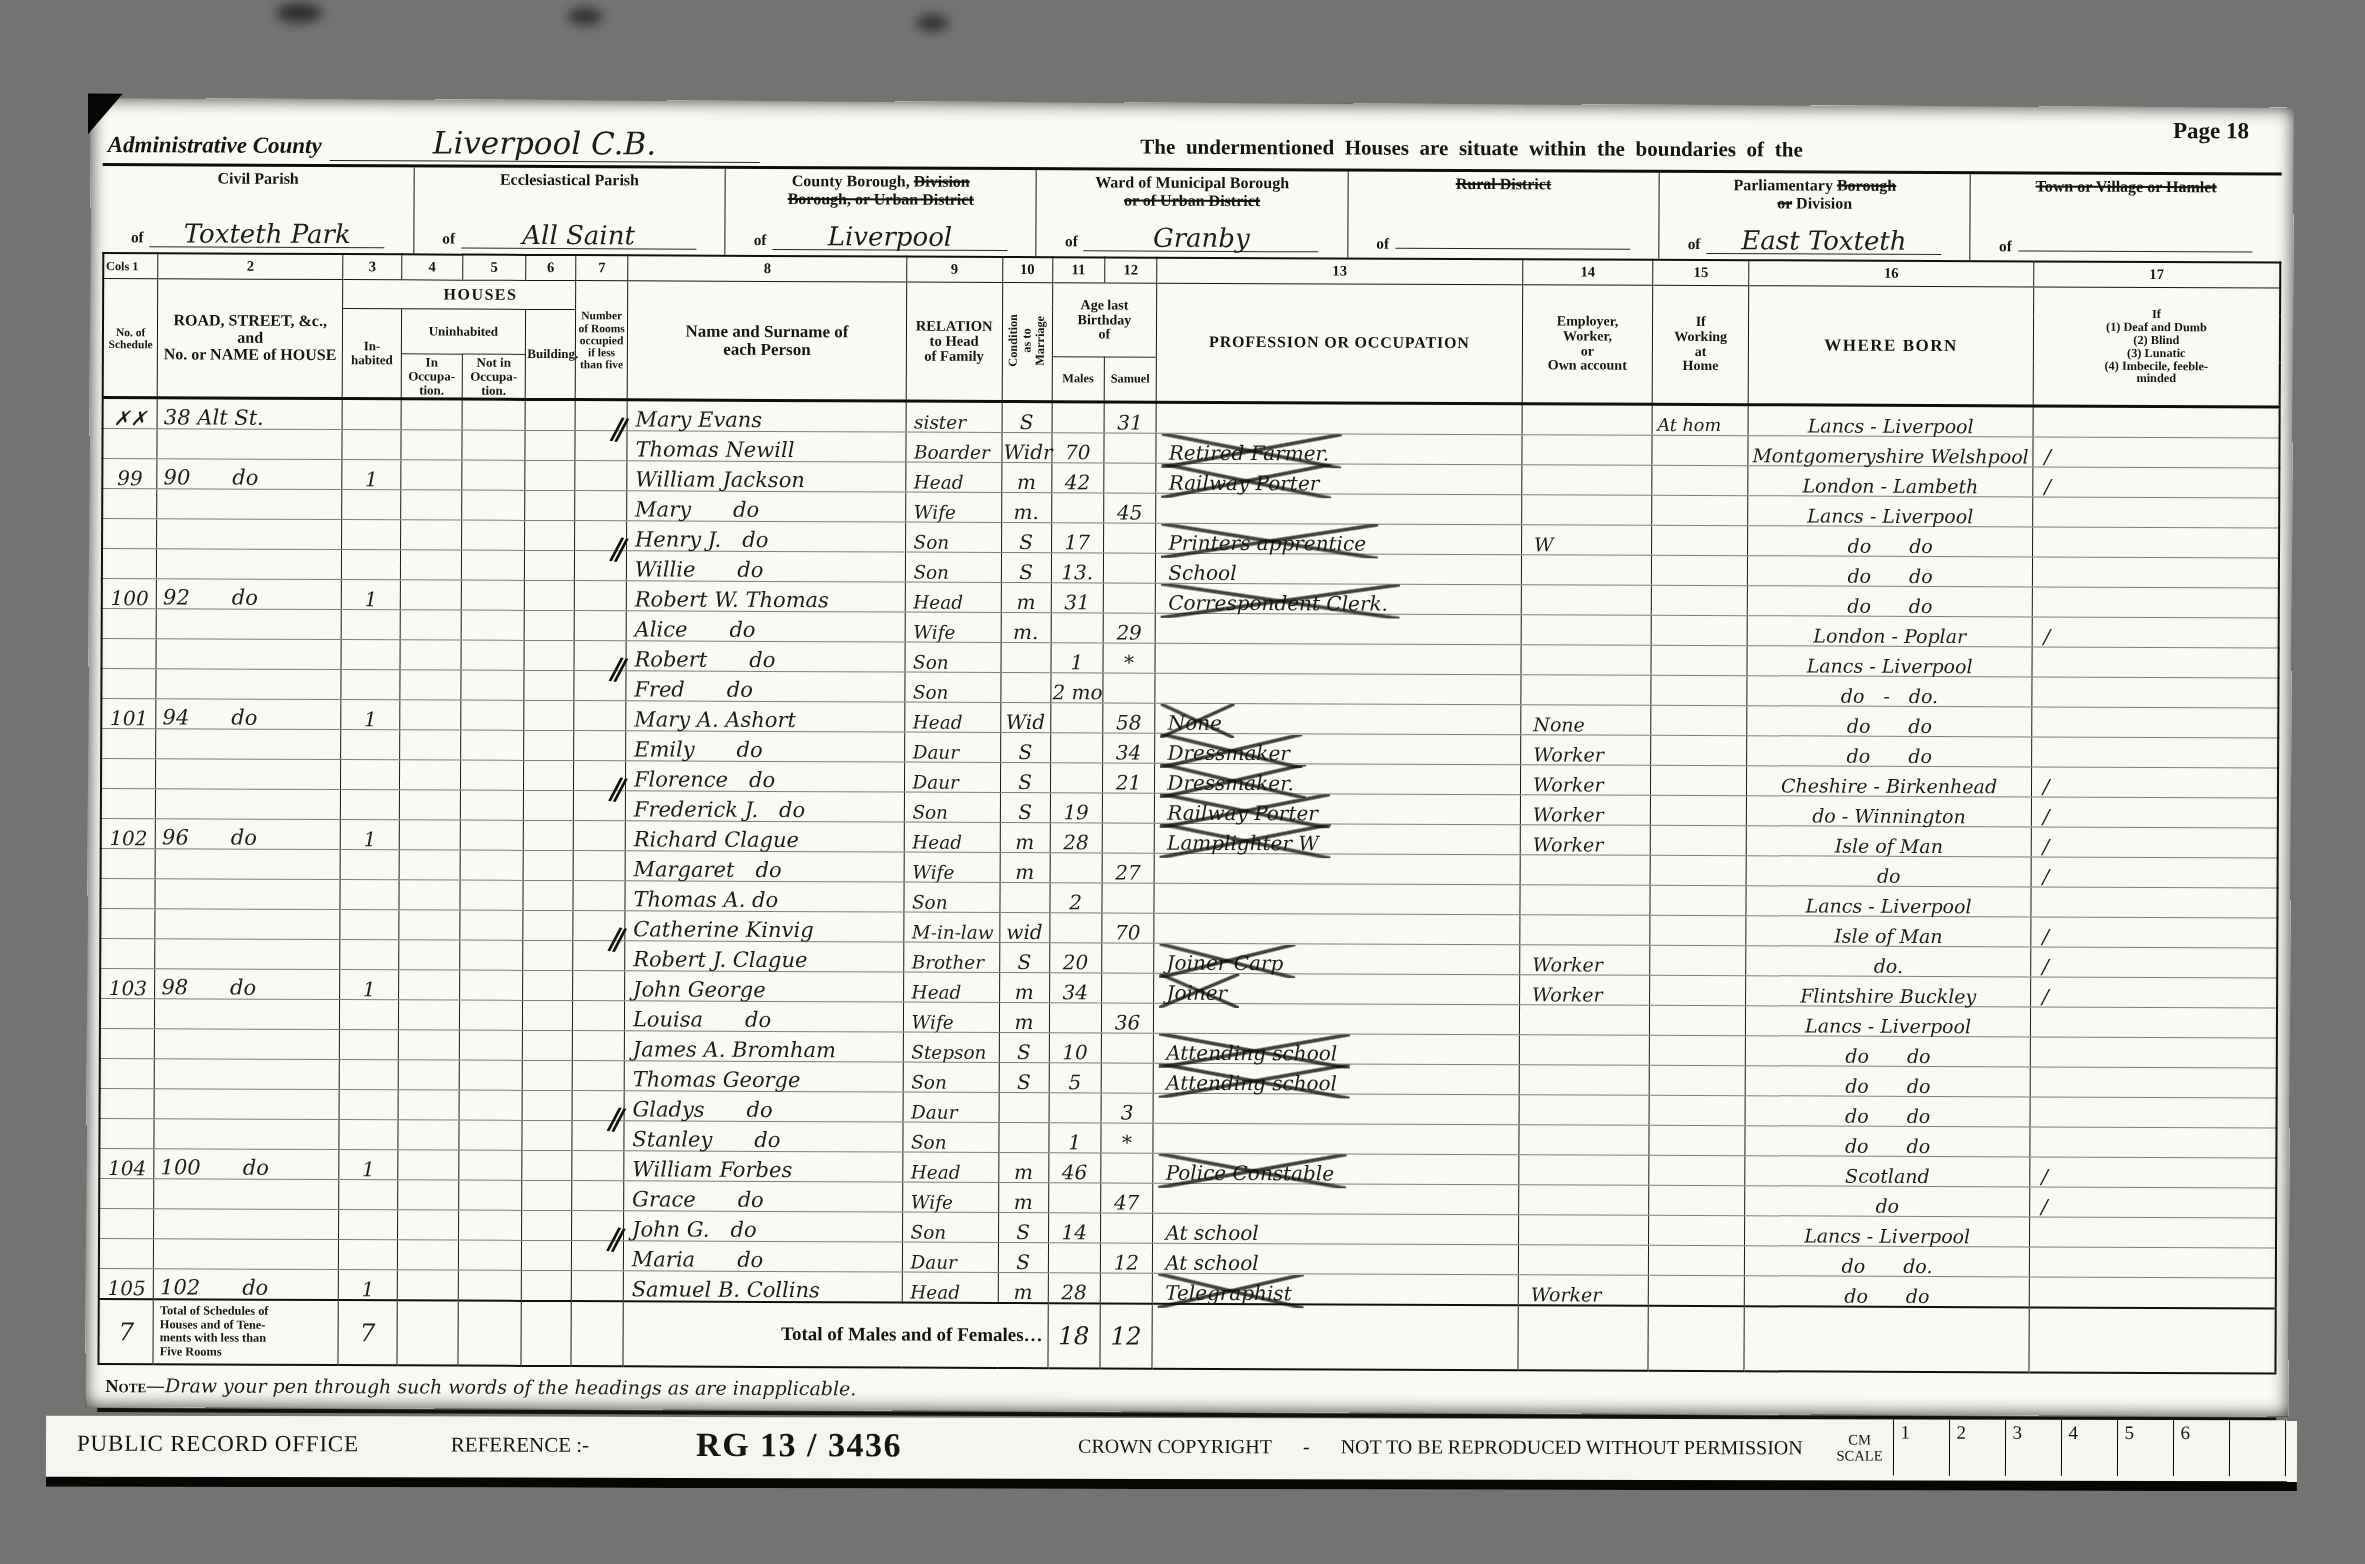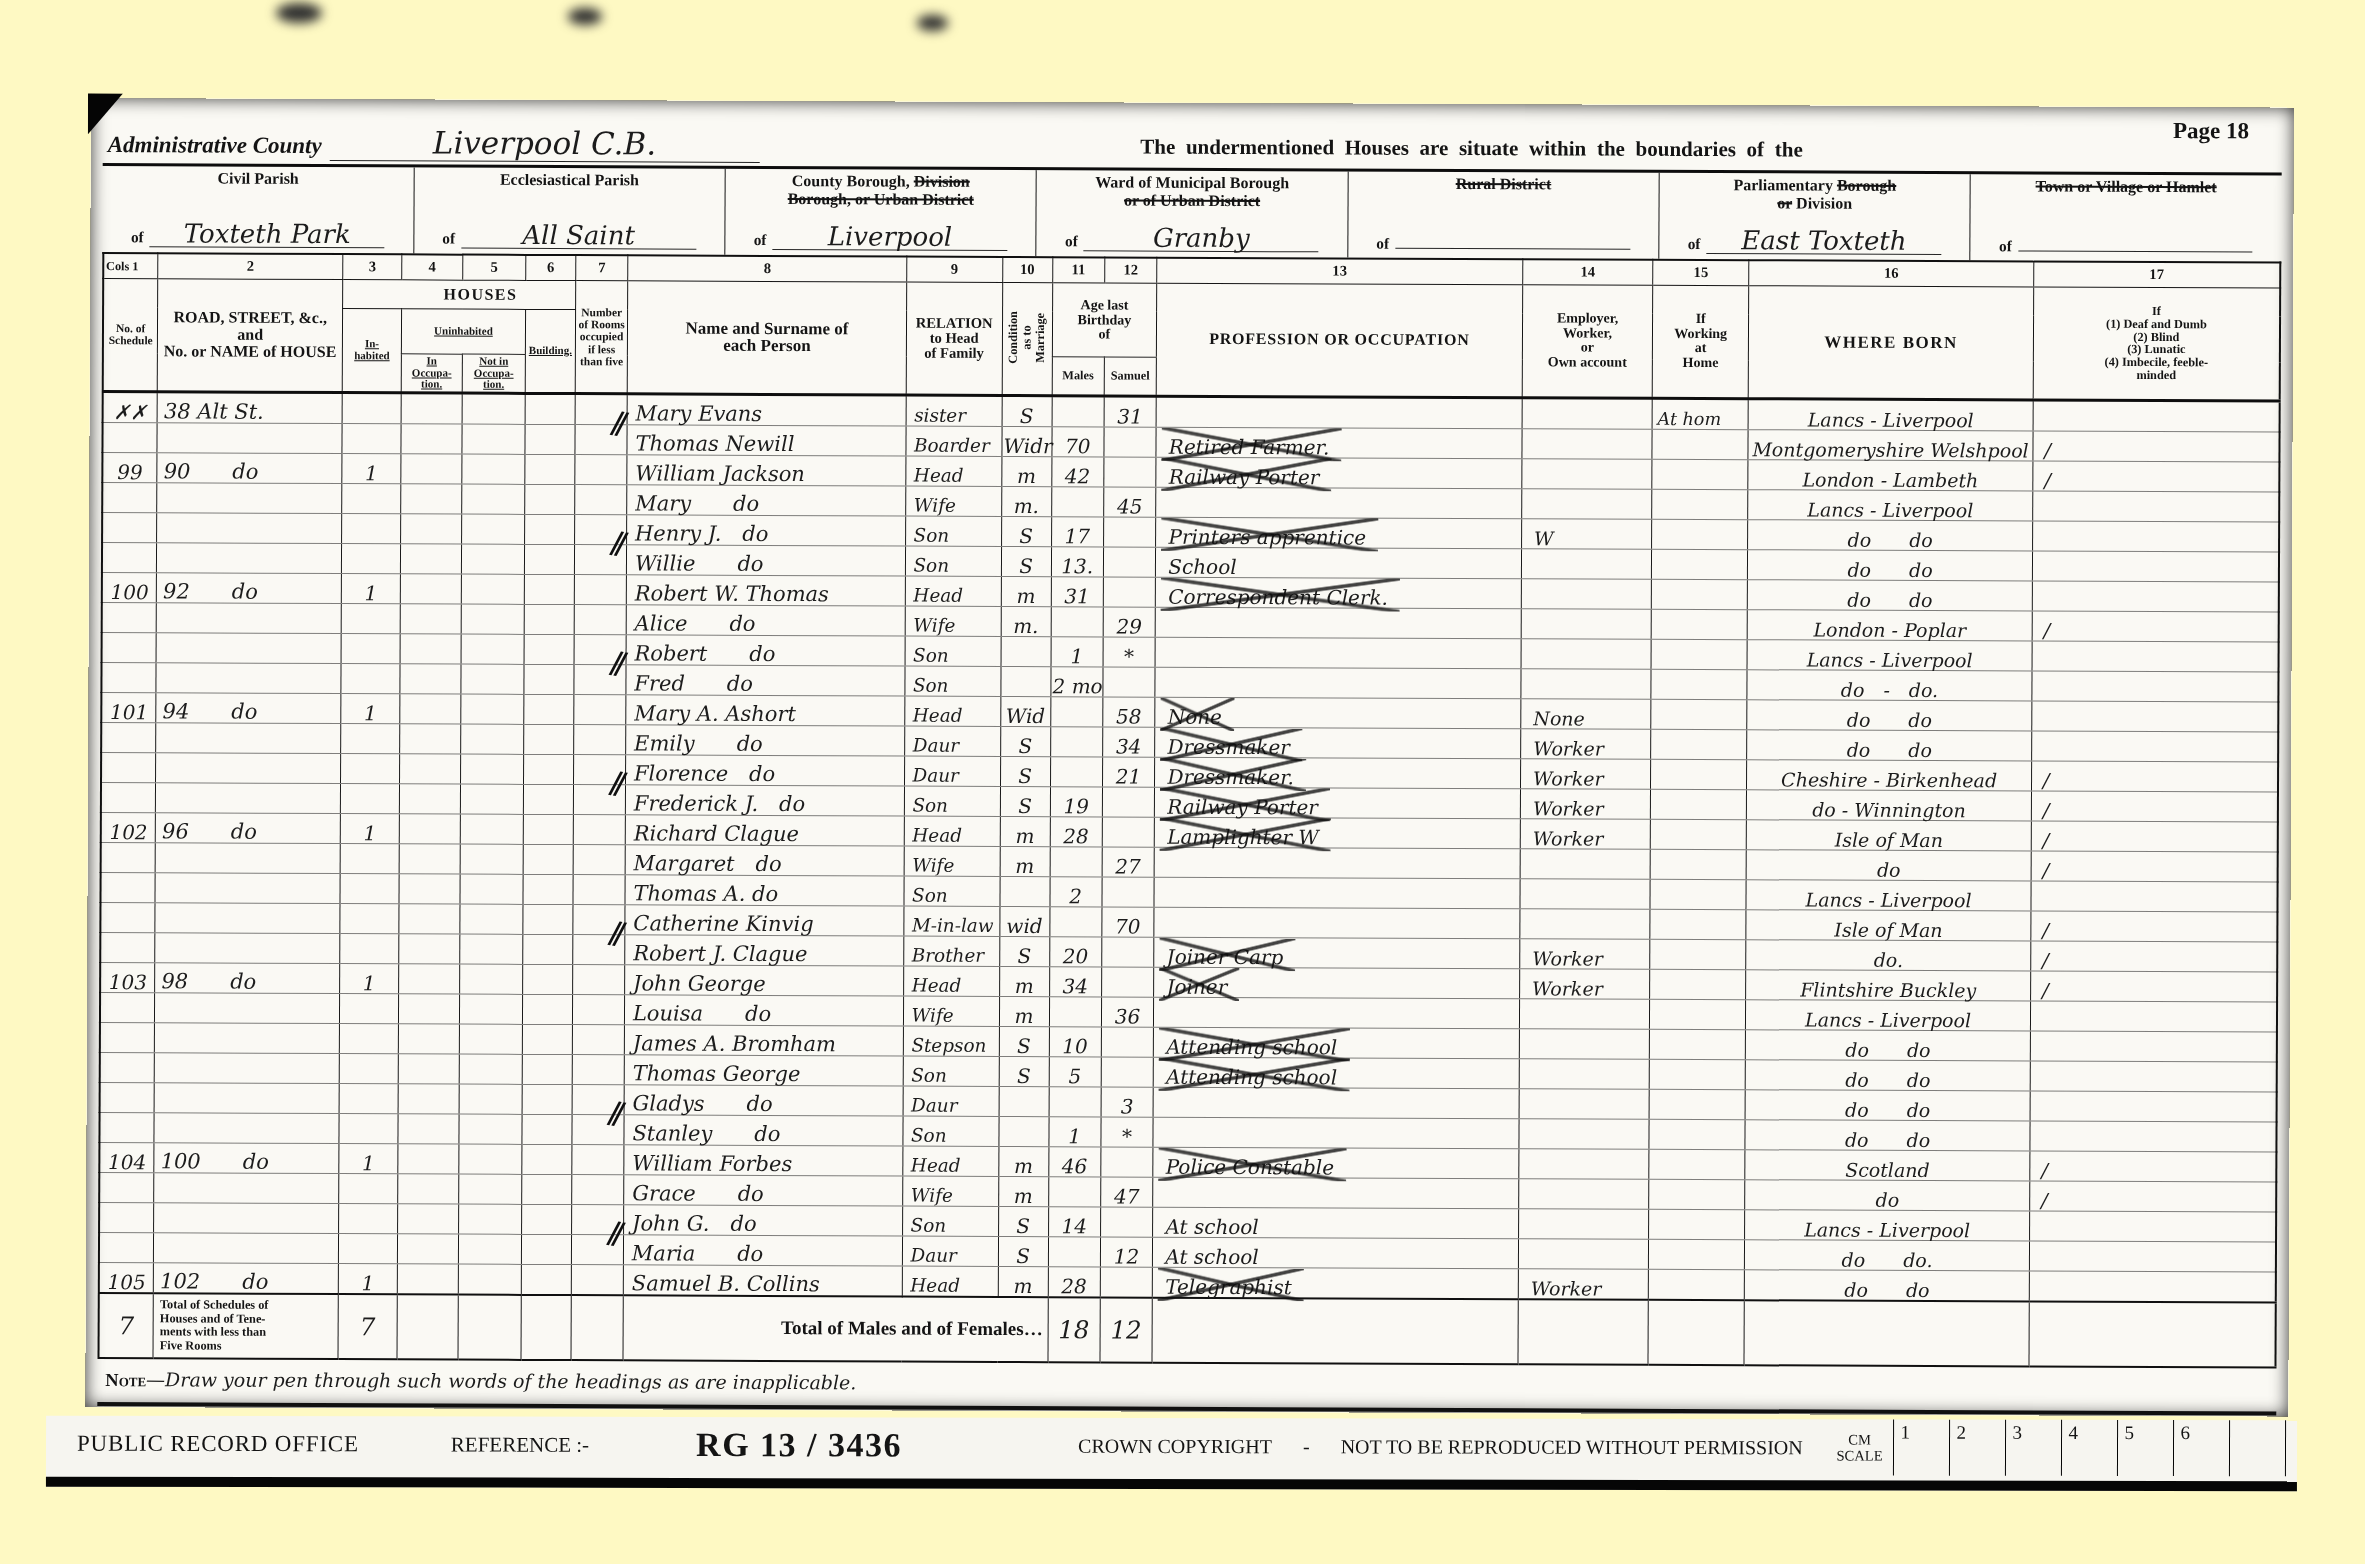--- a/index.html
+++ b/index.html
@@ -1,16 +1,16 @@
 <!DOCTYPE html>
 <html style="font-size:12.3px"><head>
 <meta charset="utf-8">
 <style>
   html,body{margin:0;padding:0;background:#000;}
-  .screen{position:relative;width:2366px;height:1565px;background:#fef9c3;overflow:hidden;
+  .screen{position:relative;width:2366px;height:1565px;background:#737373;overflow:hidden;
           font-family:"Liberation Serif",serif;color:#141414;}
   .smudge{position:absolute;background:#303030;filter:blur(5.4px);border-radius:50%;}
 
   
   .paper{position:absolute;left:91px;top:98px;width:2203px;height:1309px;background:#faf9f4;
          transform:rotate(0.25deg);transform-origin:top left;padding:7.7px 12.3px 0 12.3px;box-sizing:border-box;
          box-shadow:0 0 17px rgba(0,0,0,.8) inset;}
   .paper::before{content:"";position:absolute;left:-3.1px;top:-4.6px;width:35px;height:41px;background:#050505;
          clip-path:polygon(0 0,100% 0,0 100%);}
 
@@ -42,21 +42,21 @@
   tr.cells17>*:first-child{border-left:none;}
   tr.cells17>*:nth-child(4),tr.cells17>*:nth-child(5),tr.cells17>*:nth-child(6),
   tr.cells17>*:nth-child(7),tr.cells17>*:nth-child(12){border-left-width:0.8px;}
   .num{font-size:14.6px;height:23px;border-bottom:1.5px solid #161616;text-align:center;}
   .colslbl{font-size:12.3px;text-align:left;padding-left:1.5px;}
   th.hB{height:26px;border-left:1.5px solid #161616;}
   th.hC{height:43px;border-left:1.5px solid #161616;}
   th.hD{height:31px;border-left:1.5px solid #161616;}
   th.thin{border-left-width:0.8px;}
   th.group-houses{font-size:16px;letter-spacing:1.5px;border-bottom:1.5px solid #161616;padding-left:44px;}
-  th.sub{font-size:11px;border-bottom:0.8px solid #262626;text-decoration:underline;}
+  th.sub{font-size:13px;border-bottom:0.8px solid #262626;}
   th.tiny{font-size:11.5px;}
   th.h-road{font-size:16px;}
   th.h-name{font-size:17px;}
   th.h-prof{font-size:16px;letter-spacing:0.8px;}
   th.h-born{font-size:17px;letter-spacing:1.5px;}
   th.h-rel{font-size:14.6px;margin-left:16px;}
   th.h-emp,th.h-home{font-size:14px;}
   th.h-inf{font-size:12.3px;text-align:center;}
   th.h-sched{font-size:11.5px;}
   .vert{writing-mode:vertical-rl;transform:rotate(180deg);font-size:12.3px;margin:auto;line-height:1.1;}

